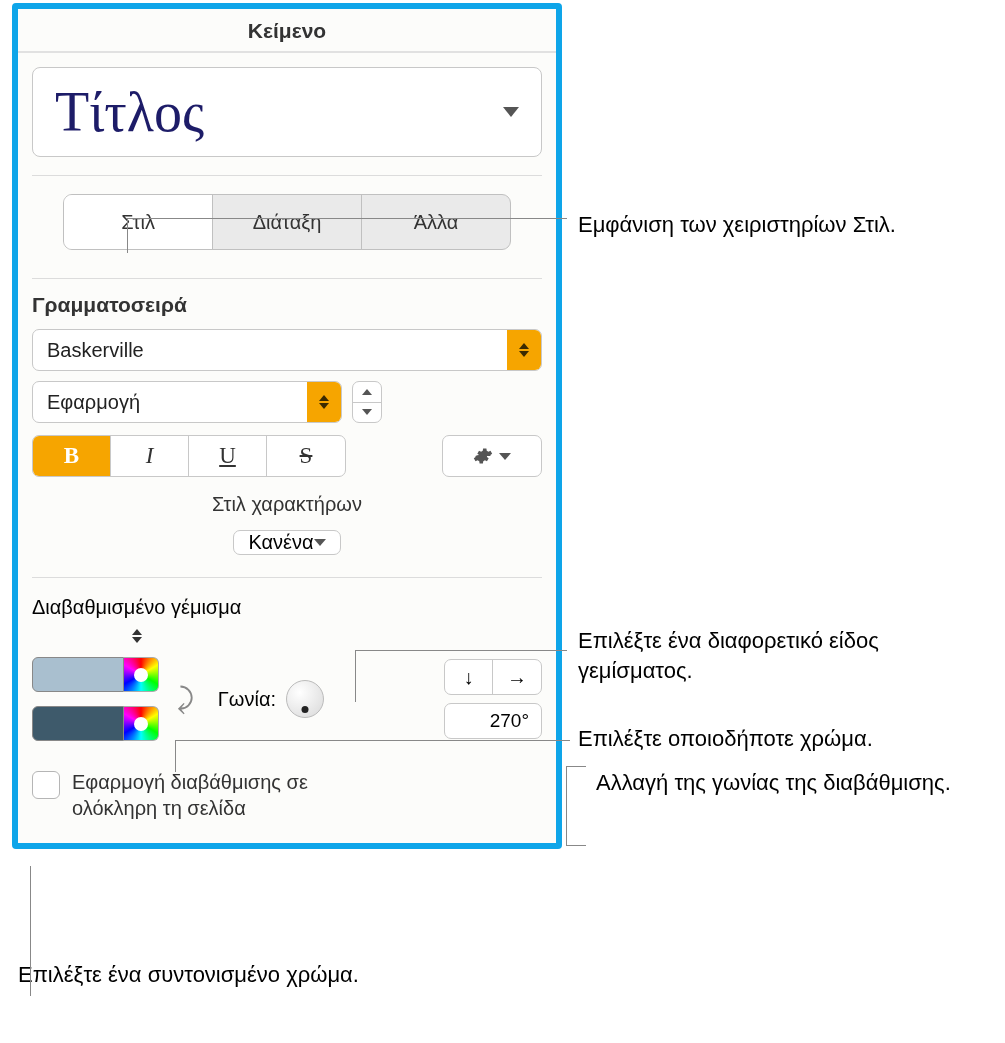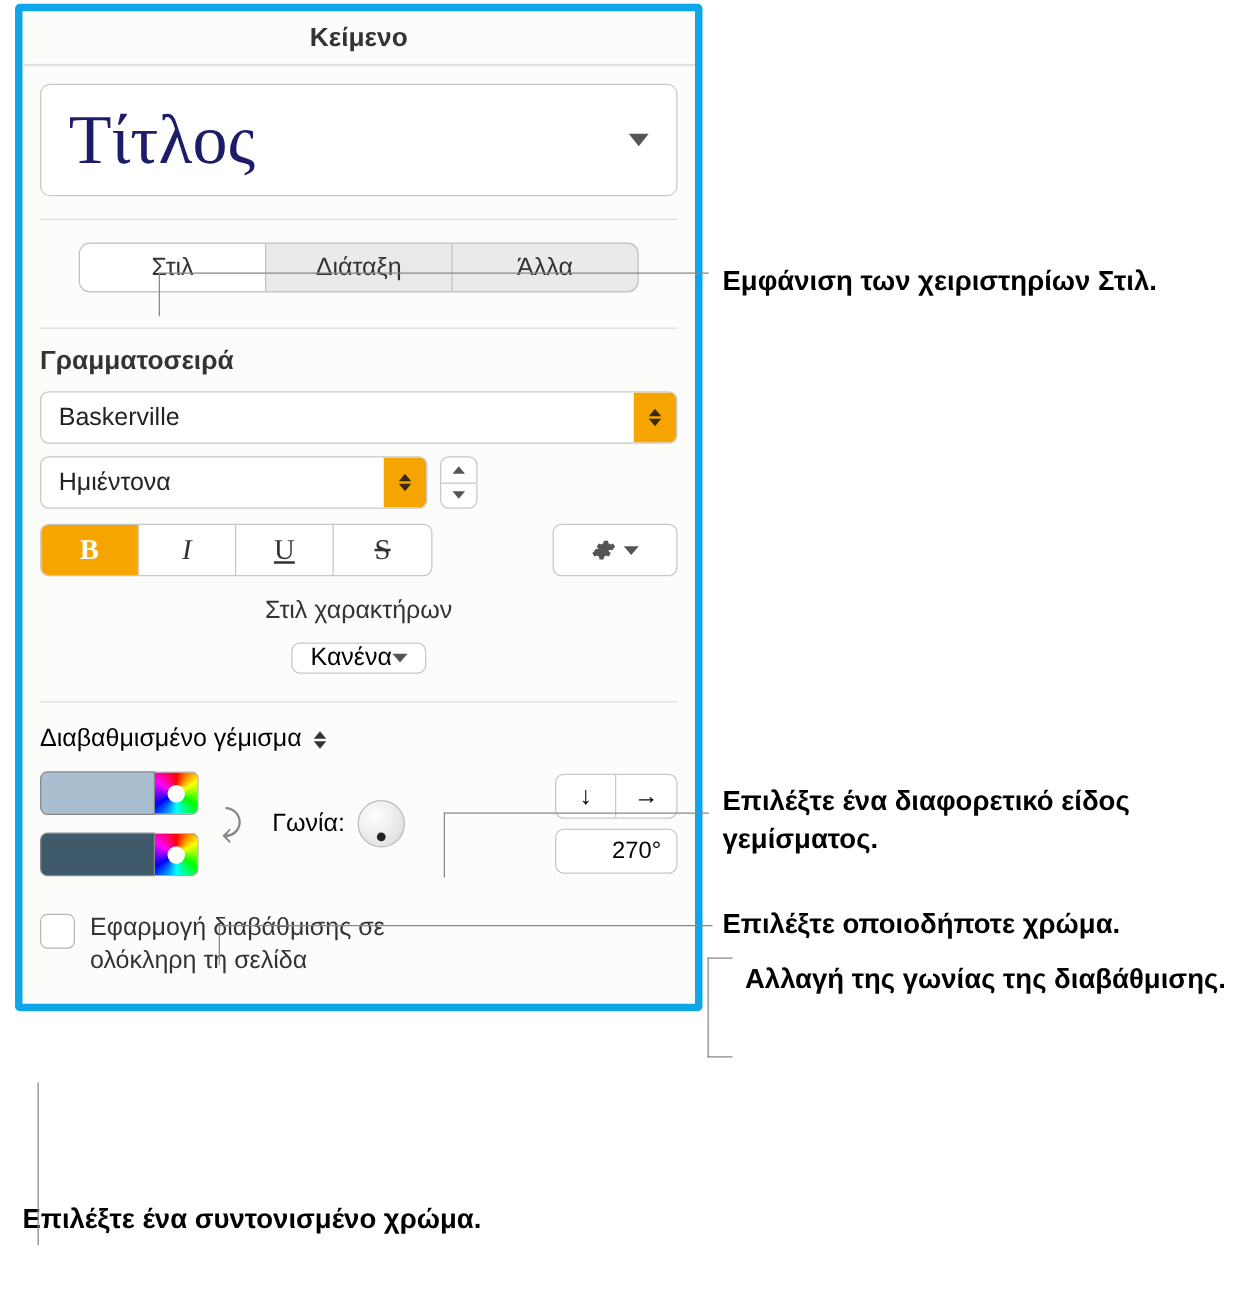--- a/index.html
+++ b/index.html
@@ -53,21 +53,21 @@
     border-top: 10px solid #555;
   }
   .sep { border-top: 1px solid #dcdcdc; margin: 18px 14px 0; }
   .tabs {
     display: flex;
     margin: 18px 45px 0;
     border: 1px solid #c0c0c0;
     border-radius: 9px;
     overflow: hidden;
     background: #eaeaea;
-    height: 40px;
+    height: 56px;
   }
   .tab {
     flex: 1;
     display: flex;
     align-items: center;
     justify-content: center;
     font-size: 20px;
     color: #333;
     border-right: 1px solid #c0c0c0;
     cursor: pointer;
@@ -215,20 +215,21 @@
     cursor: pointer;
   }
   .sep2 { border-top: 1px solid #dcdcdc; margin: 22px 14px 0; }
   .fill-drop {
     display: inline-flex;
     align-items: center;
     gap: 10px;
     margin: 18px 14px 0;
     font-size: 20px;
     cursor: pointer;
+    flex-direction: column;
   }
   .ud-arrows {
     display: flex;
     flex-direction: column;
     gap: 2px;
   }
   .grad-area {
     margin: 14px 14px 0;
     display: flex;
     align-items: center;
@@ -358,21 +359,20 @@
     line-height: 1.3;
     max-width: 320px;
   }
   
   .callout {
     position: absolute;
     font-size: 22px;
     color: #000;
     line-height: 1.35;
     max-width: 420px;
-    font-weight: bold;
   }
   .lead {
     position: absolute;
     border-color: #888;
   }
 </style>
 </head>
 <body>
 
 <div class="panel">
@@ -397,21 +397,21 @@
   <div class="dropdown">
     <span class="dtext">Baskerville</span>
     <span class="dropcap">
       <span class="arrow-up"></span>
         <span class="arrow-down"></span>
     </span>
   </div>
 
   <div class="row-weight">
     <div class="dropdown" style="max-width:310px">
-      <span class="dtext">Ημιέντονα</span>
+      <span class="dtext">Εφαρμογή</span>
       <span class="dropcap">
         <span class="arrow-up"></span>
           <span class="arrow-down"></span>
       </span>
     </div>
     <div class="stepper">
       <div>
           <span class="arrow-up su" style="border-bottom-color:#555"></span>
         </div>
       <div>

